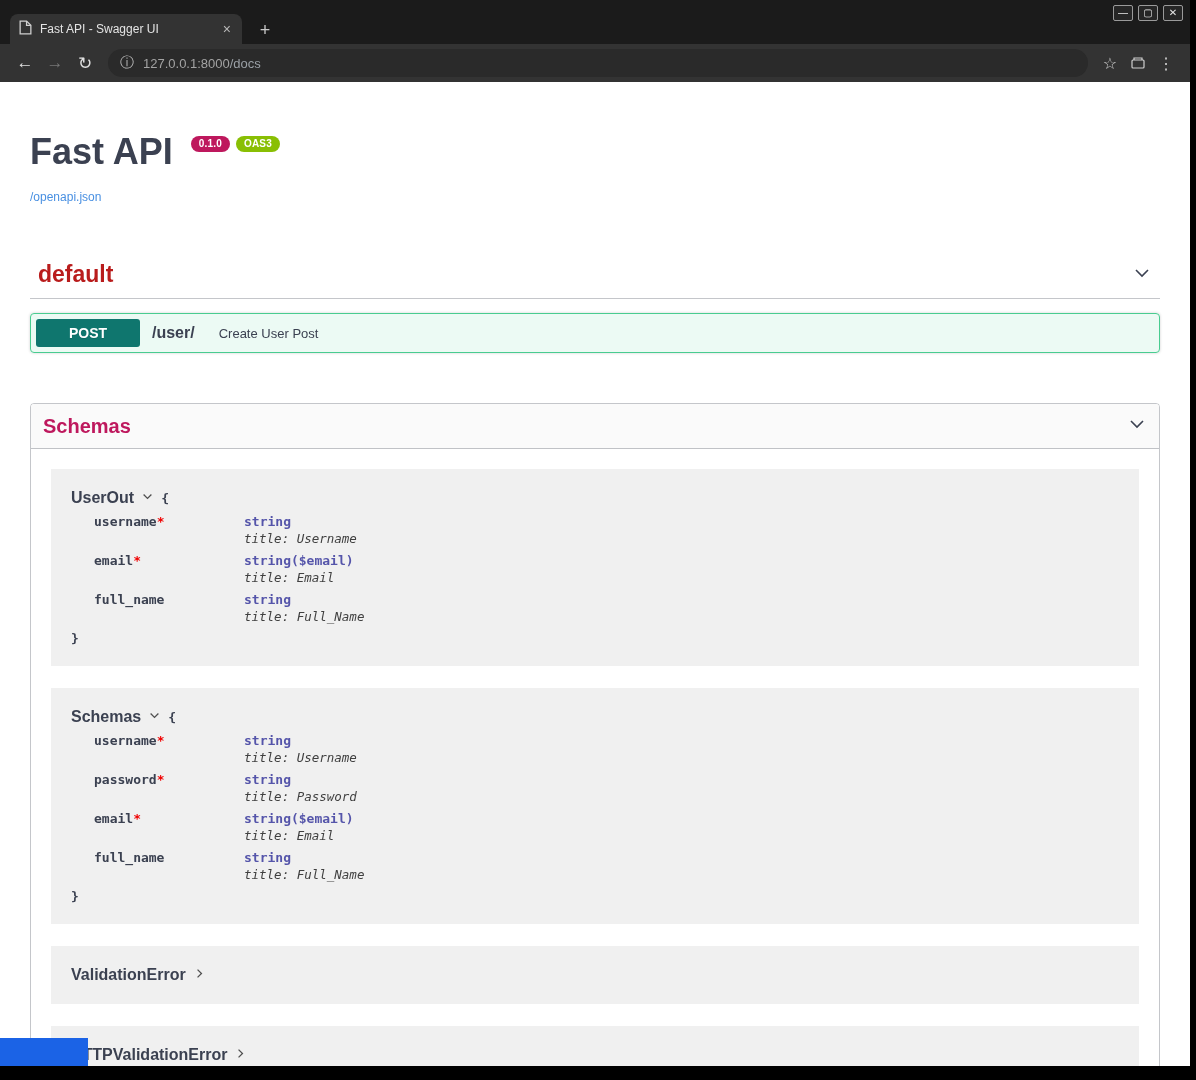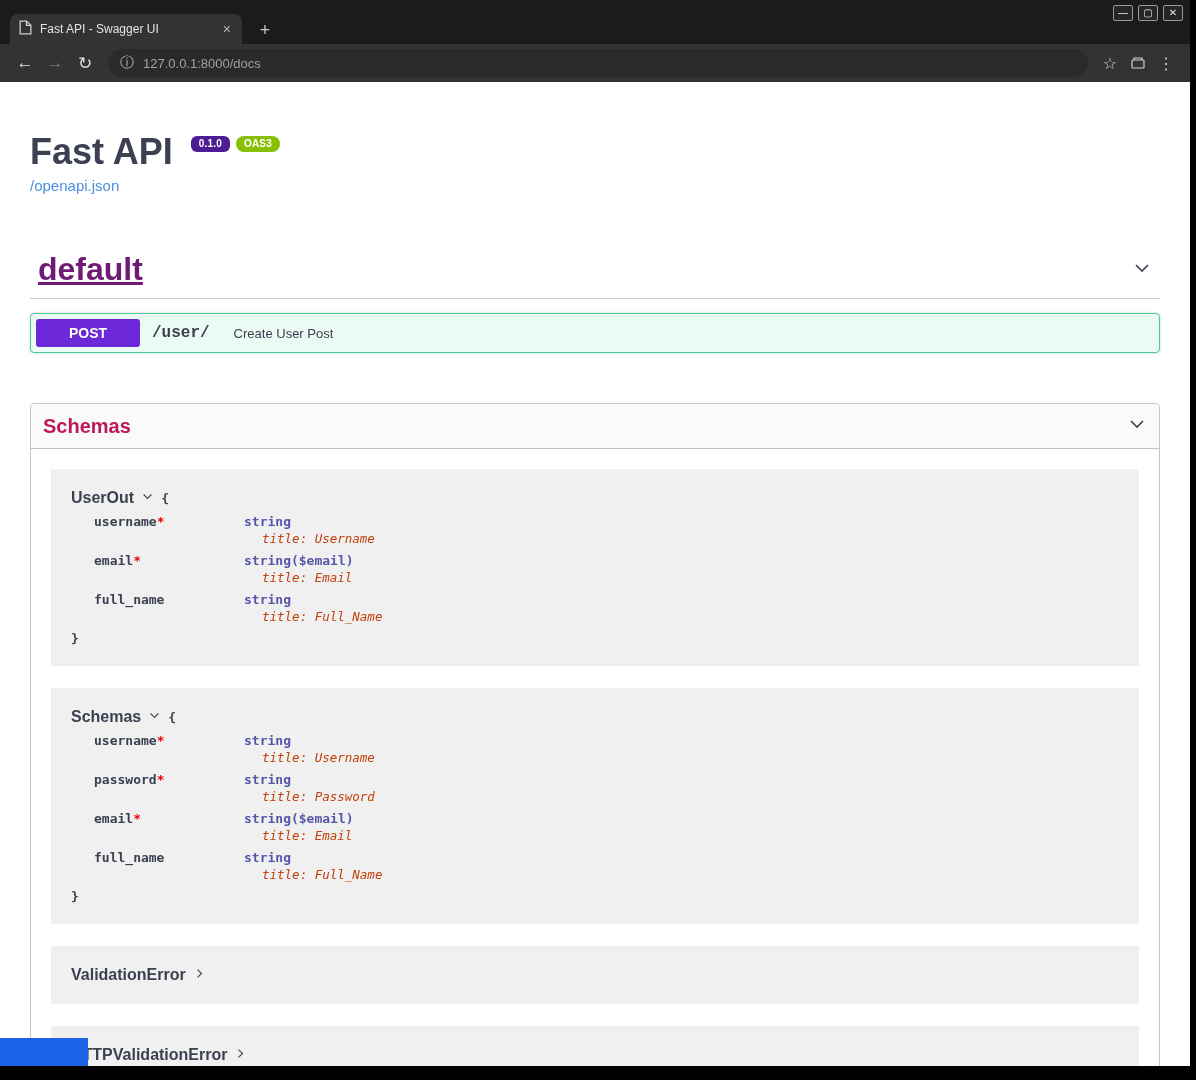--- a/index.html
+++ b/index.html
@@ -59,44 +59,44 @@
   .wrap { padding:0 30px; }
 
   .info-block { padding-top:50px; }
   .api-title-row { display:flex; align-items:flex-start; gap:18px; }
   .api-title { font-size:36px; line-height:40px; font-weight:700; color:#3b4151; margin:0; }
   .badges { display:flex; gap:6px; margin-top:4px; }
   .badge {
     font-size:10px; font-weight:700; color:#fff; border-radius:57px;
     padding:3px 8px; line-height:1; letter-spacing:.2px;
   }
-  .badge.version { background:#4c1d95;border-radius:6px; }
+  .badge.version { background:#be185d; }
   .badge.oas { background:#89bf04; }
-  .spec-link { display:inline-block; margin-top:5px; font-size:15px; color:#4990e2; text-decoration:none; cursor:pointer; }
+  .spec-link { display:inline-block; margin-top:18px; font-size:12px; color:#4990e2; text-decoration:none; cursor:pointer; }
 
   .section-default { margin-top:46px; }
   .section-header {
     display:flex; align-items:center; justify-content:space-between;
     padding:10px 8px; border-bottom:1px solid rgba(59,65,81,.3); cursor:pointer;
   }
-  .section-title { font-size:32px; font-weight:700; color:#701a75;text-decoration:underline; }
+  .section-title { font-size:23px; font-weight:700; color:#b91c1c; }
   .chev { flex:0 0 auto; }
 
   .opblock {
     margin-top:14px; border:1px solid #49cc90; background:rgba(73,204,144,.1);
     border-radius:4px; box-shadow:0 0 3px rgba(0,0,0,.19);
     display:flex; align-items:center; padding:5px; gap:12px; cursor:pointer;
   }
   .opblock-method {
-    background:#6d28d9; color:#fff; font-weight:700; font-size:14px;
+    background:#0f766e; color:#fff; font-weight:700; font-size:14px;
     border-radius:3px; min-width:104px; text-align:center; padding:6px 15px;
     text-shadow:0 1px 0 rgba(0,0,0,.1);
   }
   .opblock-path {
-    font-family:Liberation Mono, monospace; font-weight:700; font-size:16px; color:#3b4151;
+    font-family:Liberation Sans, sans-serif; font-weight:700; font-size:16px; color:#3b4151;
   }
   .opblock-summary { font-size:13px; color:#3b4151;margin-left:12px; }
 
   .models { margin-top:50px; border:1px solid rgba(59,65,81,.3); border-radius:4px; overflow:hidden; }
   .models-header {
     display:flex; align-items:center; justify-content:space-between;
     padding:10px 12px; background:#fafafa; border-bottom:1px solid rgba(59,65,81,.3); cursor:pointer;
   }
   .models-title { font-size:20px; font-weight:700; color:#be185d; }
   .models-body { padding:20px; background:#fff; }
@@ -115,21 +115,21 @@
   .prop-name {
     width:150px; flex:0 0 150px; font-family:"DejaVu Sans Mono", monospace;
     font-size:13px; font-weight:700; color:#3b4151;
   }
   .req-star { color:#f00000; font-weight:700; }
   .prop-type {
     font-family:"DejaVu Sans Mono", monospace; font-size:13px; font-weight:700; color:#5555aa;
   }
   .prop-title {
     font-family:"DejaVu Sans Mono", monospace; font-size:12.5px; font-style:italic;
-    color:#c2410c; margin-top:2px;margin-left:18px;
+    color:#404040; margin-top:2px;
   }
   .close-brace { display:block; margin-top:6px; }
 
   .status-popup {
     position:absolute; left:0; bottom:0; width:88px; height:28px; background:#1b63e6;
   }
 </style>
 </head>
 <body>
 

